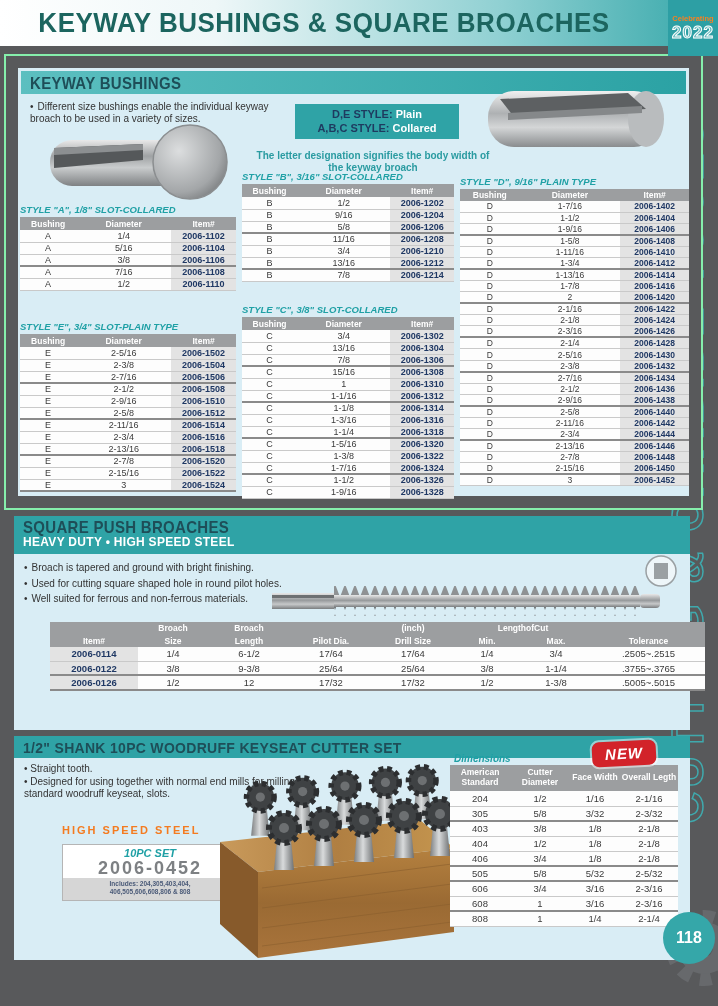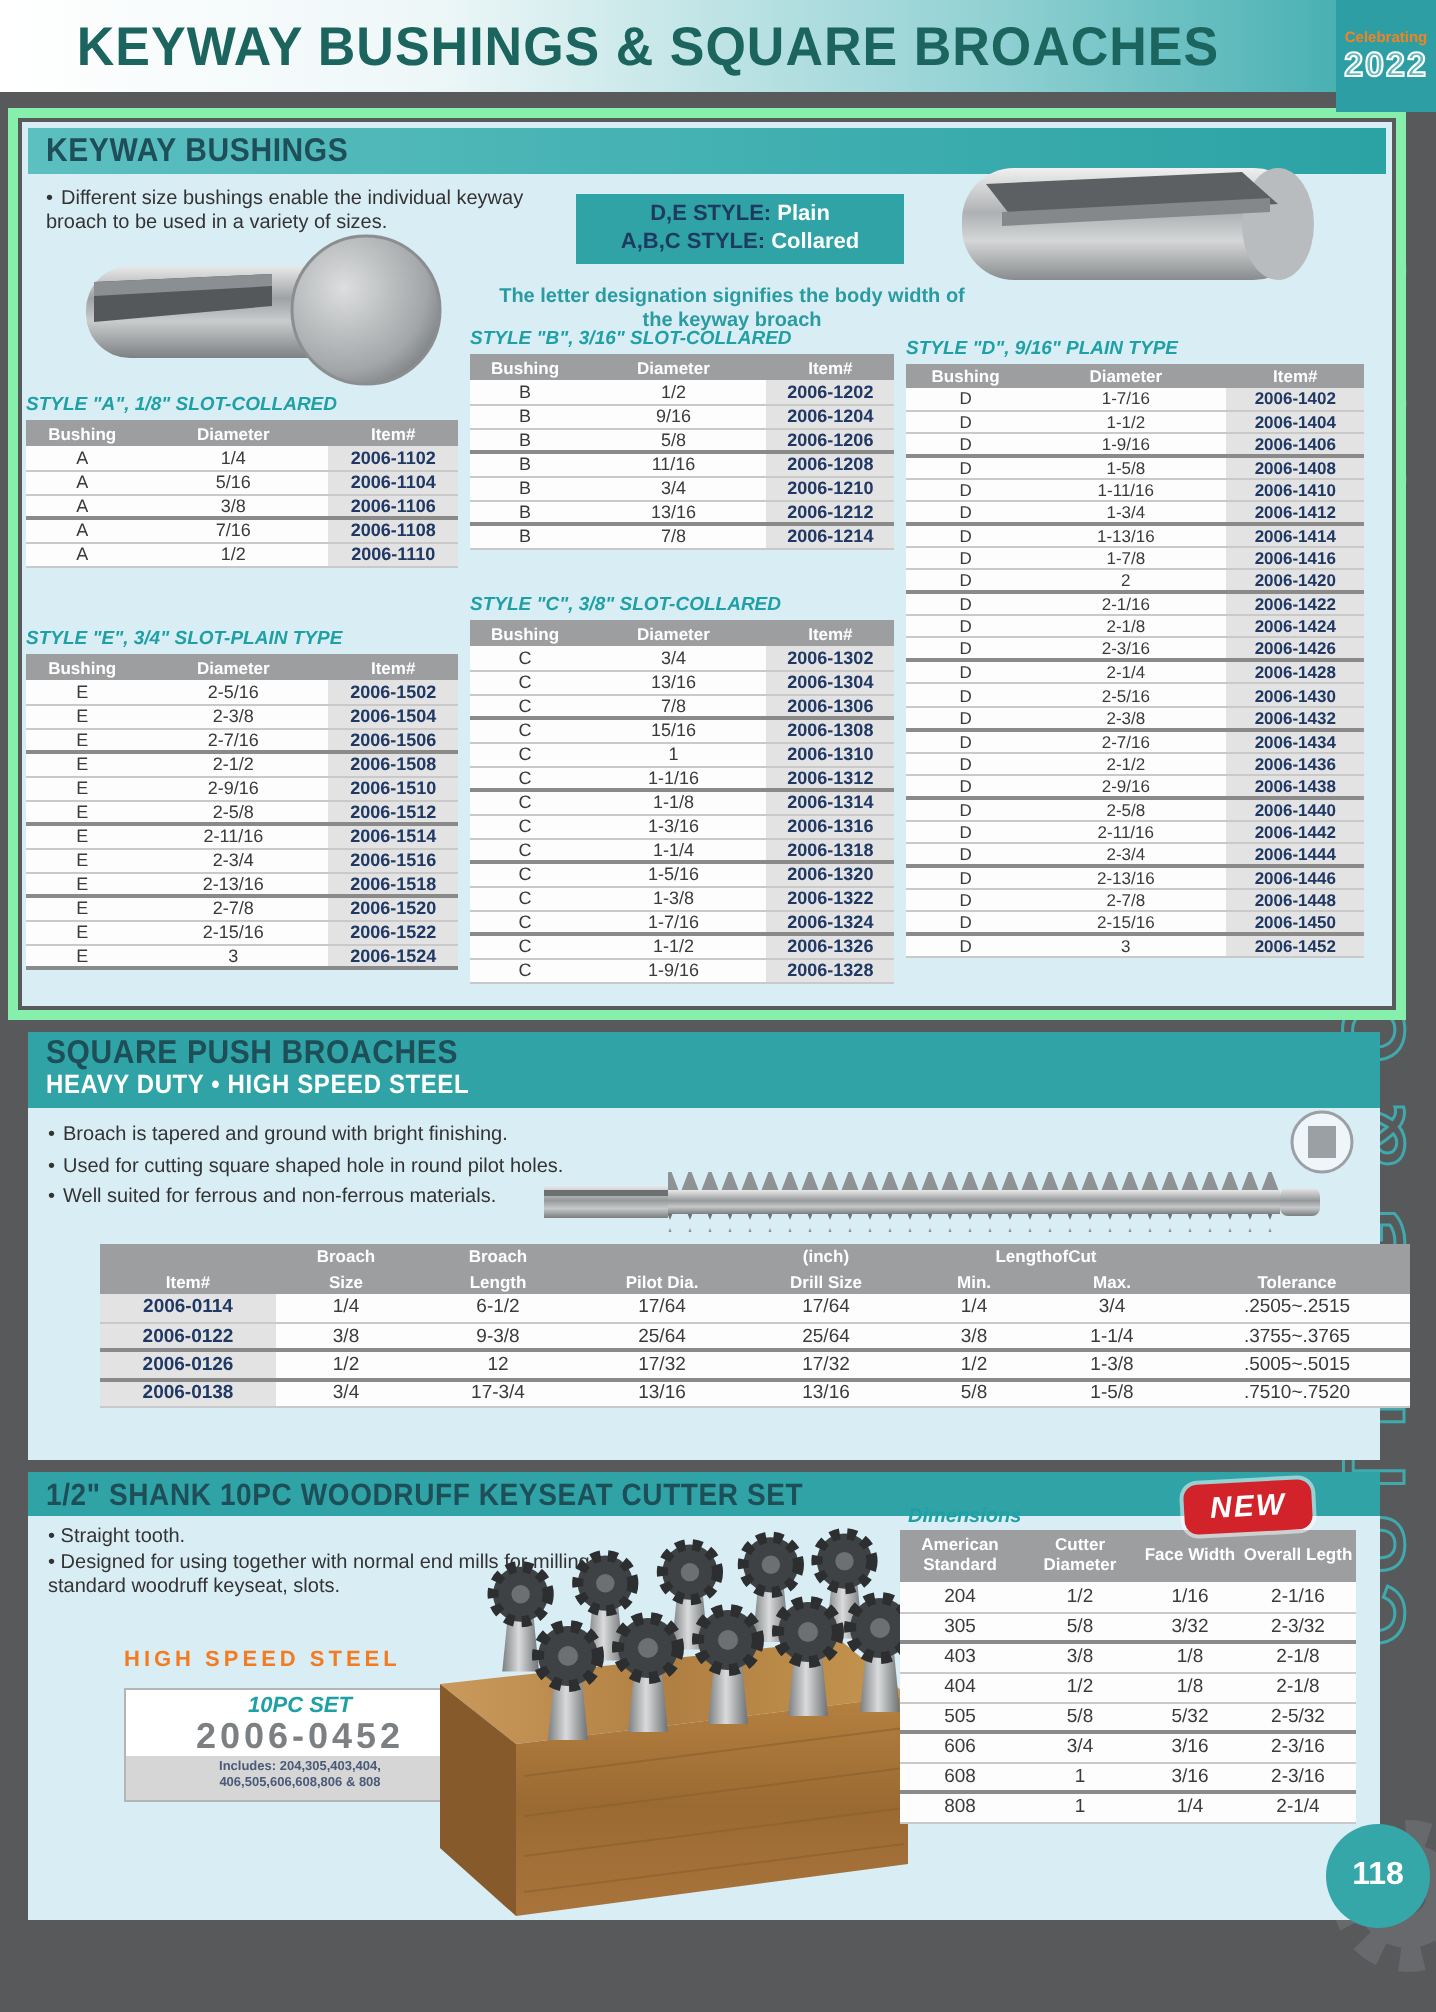--- a/index.html
+++ b/index.html
@@ -39,21 +39,21 @@
   .gear-decor { position:absolute; bottom:8px; right:-14px; }
   .page-circle {
     position:absolute; left:5px; bottom:42px; width:52px; height:52px;
     border-radius:50%; background:#35a7a9; display:flex; align-items:center; justify-content:center;
     z-index:5;
   }
   .page-circle span { color:#fff; font-size:16px; font-weight:bold; }
   
   .keyway-section {
     position:absolute; left:4px; top:54px; width:699px; height:456px;
-    border:5px solid #86efac; background:#58595b; padding:2px; z-index:10;
+    border:2px solid #86efac; background:#58595b; padding:12px; z-index:10;
   }
   .kw-panel { position:relative; width:100%; height:100%; background:#d9edf5; }
   .kw-bar {
     position:absolute; left:3px; top:3px; right:3px; height:23px;
     background:linear-gradient(90deg,#5cbfc0,#2ba2a4);
     display:flex; align-items:center; padding-left:9px;
   }
   .kw-bar span { font-size:15px; font-weight:bold; color:#1e4e58; transform:scaleY(1.1); letter-spacing:.3px; }
   .kw-bullet { position:absolute; left:12px; top:33px; width:245px; font-size:10px; color:#333; line-height:1.2; }
   .kw-bullet .b { margin-right:4px; }
@@ -691,30 +691,20 @@
             <tr class="group-end">
               <td class="item-col">2006-0126</td>
               <td>1/2</td>
               <td>12</td>
               <td>17/32</td>
               <td>17/32</td>
               <td>1/2</td>
               <td>1-3/8</td>
               <td>.5005~.5015</td>
             </tr>
-            <tr>
-              <td class="item-col">2006-0138</td>
-              <td>3/4</td>
-              <td>17-3/4</td>
-              <td>13/16</td>
-              <td>13/16</td>
-              <td>5/8</td>
-              <td>1-5/8</td>
-              <td>.7510~.7520</td>
-            </tr>
           </tbody>
       </table>
     </div>
   </div>
 </div>
 
 <div class="wood-section">
   <div class="bar3">
     <span>1/2" SHANK 10PC WOODRUFF KEYSEAT CUTTER SET</span>
   </div>
@@ -816,20 +806,26 @@
               <td>1/8</td>
               <td>2-1/8</td>
             </tr>
             <tr>
               <td>404</td>
               <td>1/2</td>
               <td>1/8</td>
               <td>2-1/8</td>
             </tr>
             <tr class="group-end">
+              <td>406</td>
+              <td>3/4</td>
+              <td>1/8</td>
+              <td>2-1/8</td>
+            </tr>
+            <tr class="group-end">
               <td>505</td>
               <td>5/8</td>
               <td>5/32</td>
               <td>2-5/32</td>
             </tr>
             <tr>
               <td>606</td>
               <td>3/4</td>
               <td>3/16</td>
               <td>2-3/16</td>

